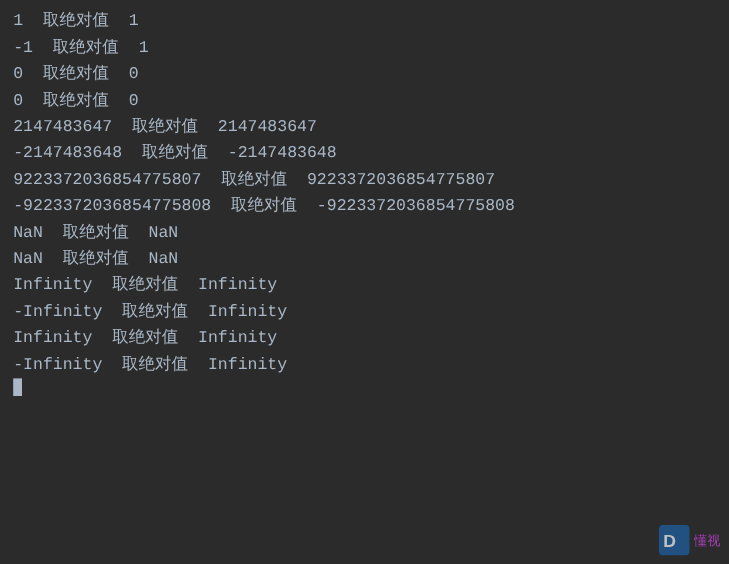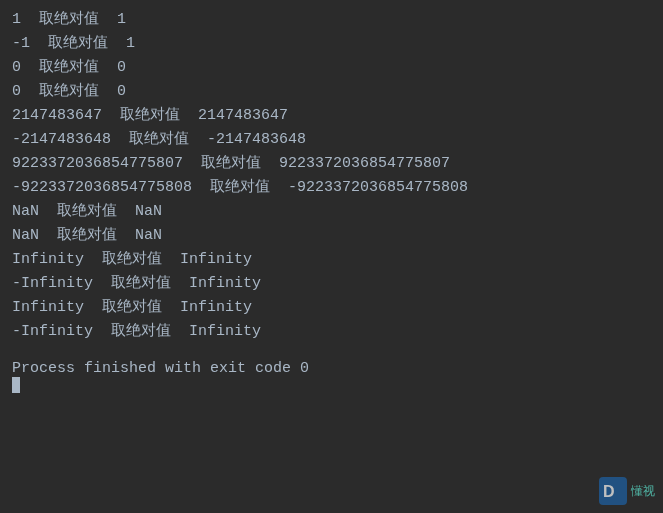--- a/index.html
+++ b/index.html
@@ -63,21 +63,21 @@
       opacity: 0.7;
     }
 
     .watermark-logo {
       width: 28px;
       height: 28px;
       margin-right: 4px;
     }
 
     .watermark-text {
-      color: #5eead4;
+      color: #d946ef;
       font-size: 12px;
       font-family: sans-serif;
     }
   </style>
 </head>
 <body>
 
 <div class="terminal">
   <div id="lines-container">
       <div class="line"><span class="output-text">1</span><span class="output-text">  取绝对值  </span><span class="output-text">1</span></div>
@@ -88,23 +88,20 @@
       <div class="line"><span class="output-text">-2147483648</span><span class="output-text">  取绝对值  </span><span class="output-text">-2147483648</span></div>
       <div class="line"><span class="output-text">9223372036854775807</span><span class="output-text">  取绝对值  </span><span class="output-text">9223372036854775807</span></div>
       <div class="line"><span class="output-text">-9223372036854775808</span><span class="output-text">  取绝对值  </span><span class="output-text">-9223372036854775808</span></div>
       <div class="line"><span class="output-text">NaN</span><span class="output-text">  取绝对值  </span><span class="output-text">NaN</span></div>
       <div class="line"><span class="output-text">NaN</span><span class="output-text">  取绝对值  </span><span class="output-text">NaN</span></div>
       <div class="line"><span class="output-text">Infinity</span><span class="output-text">  取绝对值  </span><span class="output-text">Infinity</span></div>
       <div class="line"><span class="output-text">-Infinity</span><span class="output-text">  取绝对值  </span><span class="output-text">Infinity</span></div>
       <div class="line"><span class="output-text">Infinity</span><span class="output-text">  取绝对值  </span><span class="output-text">Infinity</span></div>
       <div class="line"><span class="output-text">-Infinity</span><span class="output-text">  取绝对值  </span><span class="output-text">Infinity</span></div>
     </div>
-  <div class="process-line">
-    <span>Process finished with exit code 0</span>
-  </div>
   <div class="cursor-line">
     <span class="cursor"></span>
   </div>
 
   <div class="watermark">
     <svg class="watermark-logo" viewBox="0 0 28 28" xmlns="http://www.w3.org/2000/svg">
       <rect width="28" height="28" rx="4" fill="#1a6fc4" opacity="0.8"></rect>
       <text x="4" y="20" font-size="16" font-weight="bold" fill="white" font-family="sans-serif">D</text>
     </svg>
     <span class="watermark-text">懂视</span>

